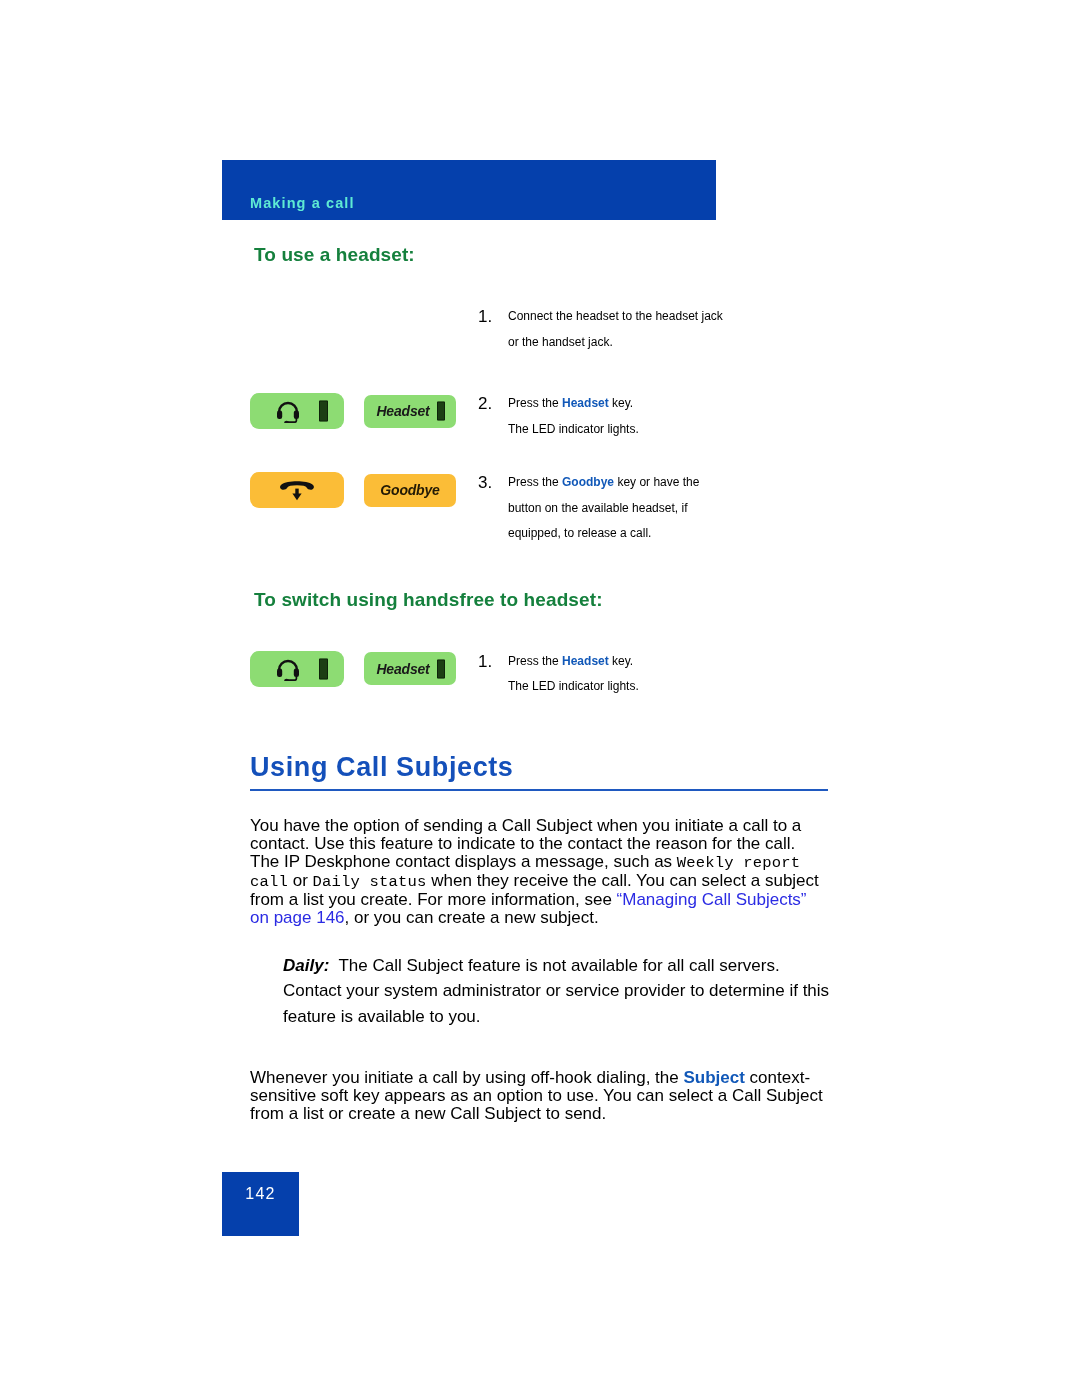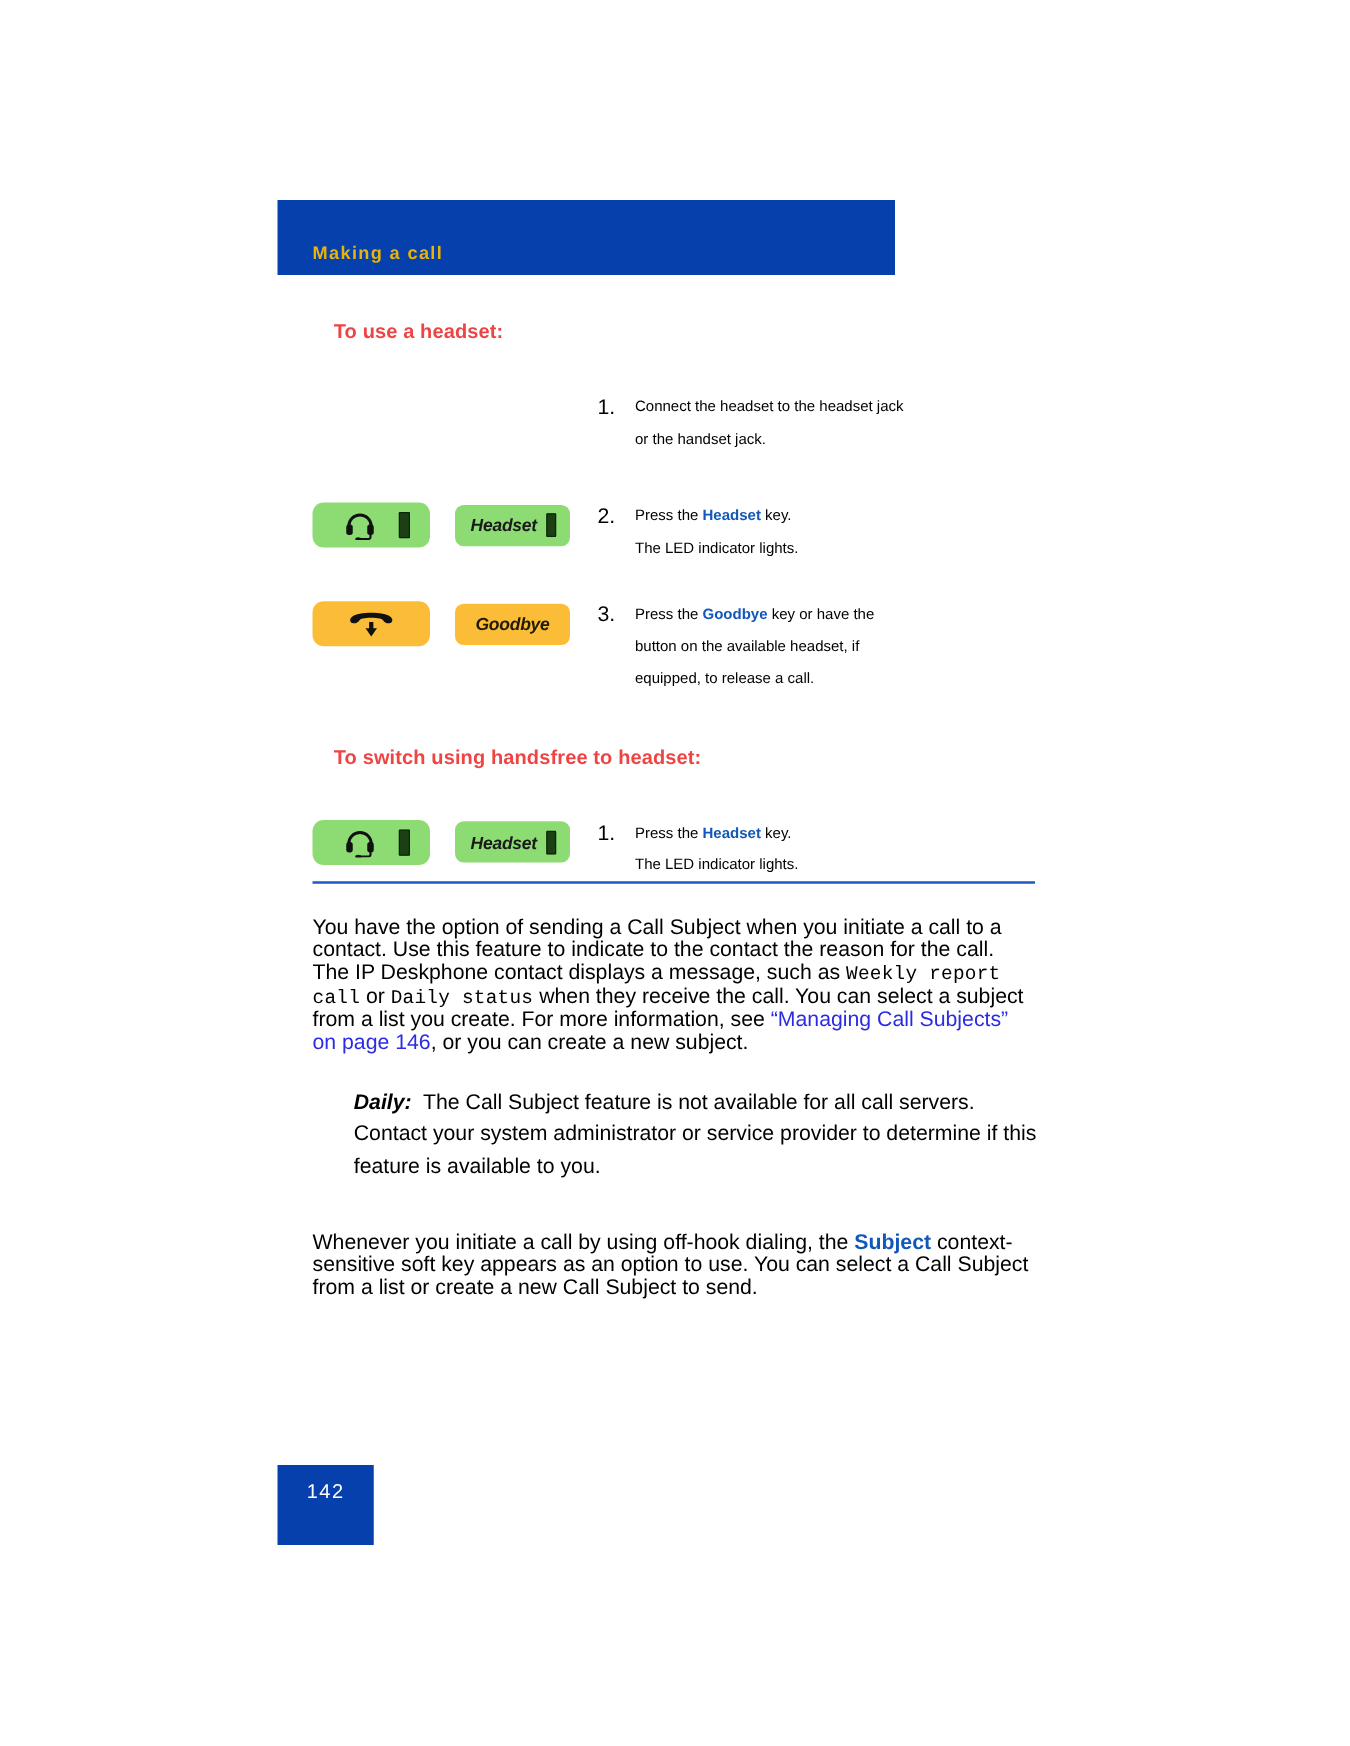--- a/index.html
+++ b/index.html
@@ -32,38 +32,38 @@
     background: #0540ac;
     box-sizing: border-box;
   }
   .header-bar-title {
     position: absolute;
     left: 28px;
     bottom: 9px;
     font-size: 14.5px;
     font-weight: bold;
     letter-spacing: 1.1px;
-    color: #eab308;
+    color: #5eead4;
     white-space: nowrap;
   }
 
   
   .content {
     position: absolute;
     left: 250px;
     top: 240px;
     width: 600px;
   }
 
   .sub-heading {
-    font-size: 16px;
-    font-weight: bold;
-    color: #ef4444;
+    font-size: 19px;
+    font-weight: bold;
+    color: #15803d;
     letter-spacing: 0.1px;
-    margin: 17px;
+    margin: 4px;
   }
 
   
   .steps {
     position: relative;
     margin: 0;
     padding: 0;
     list-style: none;
   }
   .step {
@@ -313,20 +313,21 @@
           </div>
         </div>
         <div class="step-num">1.</div>
         <div class="step-text">
           <span>Press the </span><span class="kw">Headset</span><span> key.</span><br>
           <span>The LED indicator lights.</span>
         </div>
       </li>
     </ol>
 
+    <h1 class="section-heading" style="margin-top:52px;">Using Call Subjects</h1>
     <div class="section-rule"></div>
 
     <p class="body-p" style="margin-top:26px; width:578px;"><span>You have the option of sending a Call Subject when you initiate a call to a contact. Use this feature to indicate to the contact the reason for the call. The IP Deskphone contact displays a message, such as </span><span class="mono">Weekly report call</span><span> or </span><span class="mono">Daily status</span><span> when they receive the call. You can select a subject from a list you create. For more information, see </span><a class="xref" href="#" style="text-decoration:none;">“Managing Call Subjects” on page 146</a><span>, or you can create a new subject.</span></p>
 
     <p class="note-block" style="margin-top:26px; width:548px;"><span class="note-label">Daily:</span>&nbsp; <span>The Call Subject feature is not available for all call servers. Contact your system administrator or service provider to determine if this feature is available to you.</span></p>
 
     <p class="body-p" style="margin-top:40px; width:578px;"><span>Whenever you initiate a call by using off-hook dialing, the </span><span class="kw">Subject</span><span> context-sensitive soft key appears as an option to use. You can select a Call Subject from a list or create a new Call Subject to send.</span></p>
 
   </div>
 

